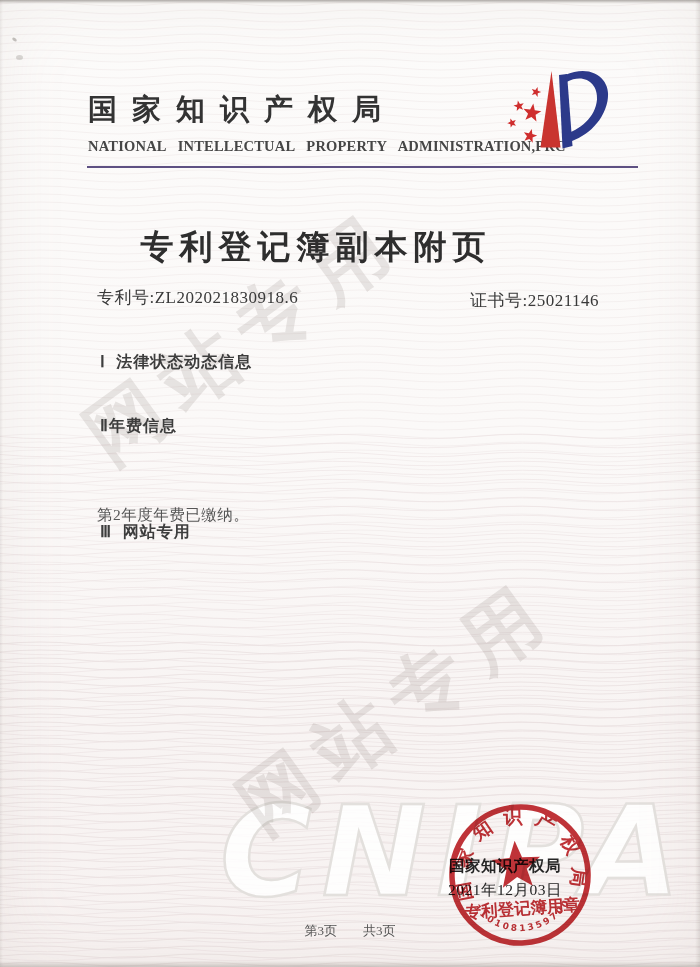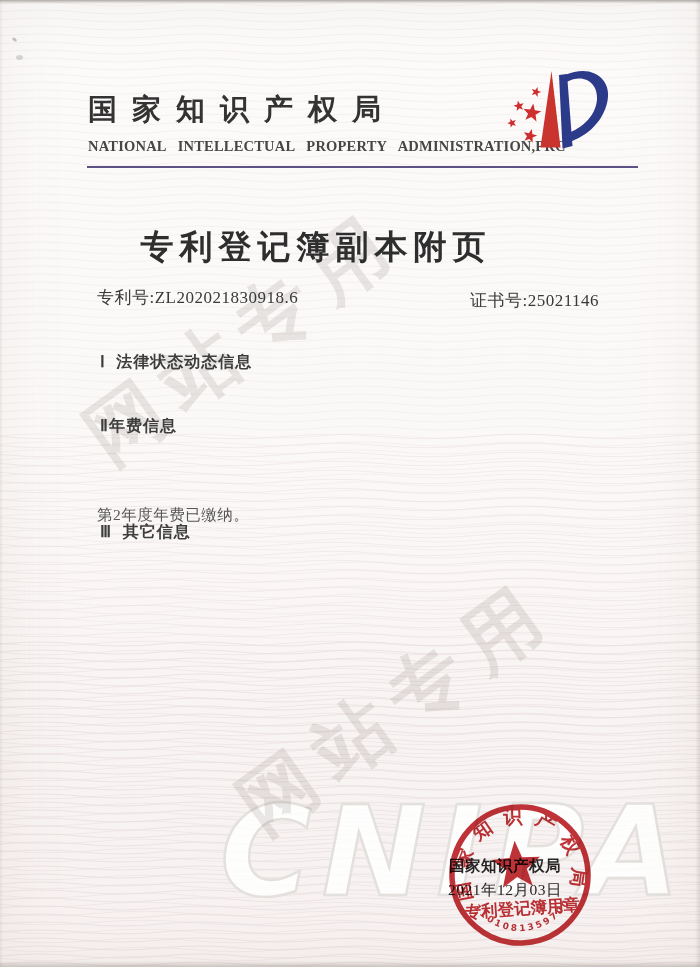--- a/index.html
+++ b/index.html
@@ -91,22 +91,23 @@
   </svg>
 
   <div class="abs doc-title">专利登记簿副本附页</div>
 
   <div class="abs field f-pat"><span>专利号:</span><span>ZL202021830918.6</span></div>
   <div class="abs field f-cert"><span>证书号:</span><span>25021146</span></div>
 
   <div class="abs sec-h sec1">Ⅰ 法律状态动态信息</div>
   <div class="abs sec-h sec2">Ⅱ年费信息</div>
   <div class="abs sec2-body">第2年度年费已缴纳。</div>
-  <div class="abs sec-h sec3">Ⅲ 其它信息</div>
+  <div class="abs sec-h sec3">Ⅲ 网站专用</div>
 
+  <div class="abs footer"><span>第3页</span><span>共3页</span></div>
 
   <div class="abs seal-printed sp-agency">国家知识产权局</div>
   <div class="abs seal-printed sp-date">2021年12月03日</div>
 
   <svg class="abs seal-svg" width="164" height="168" viewBox="0 0 164 168" xmlns="http://www.w3.org/2000/svg">
     <defs>
       <path id="arcTop" d="M37 110 A52 52 0 1 1 127 110" fill="none"></path>
       <path id="arcBot" d="M29 104 A57 57 0 0 0 135 104" fill="none"></path>
     </defs>
     <circle cx="82" cy="84" r="68" fill="none" stroke="#bb2328" stroke-width="5.5"></circle>

